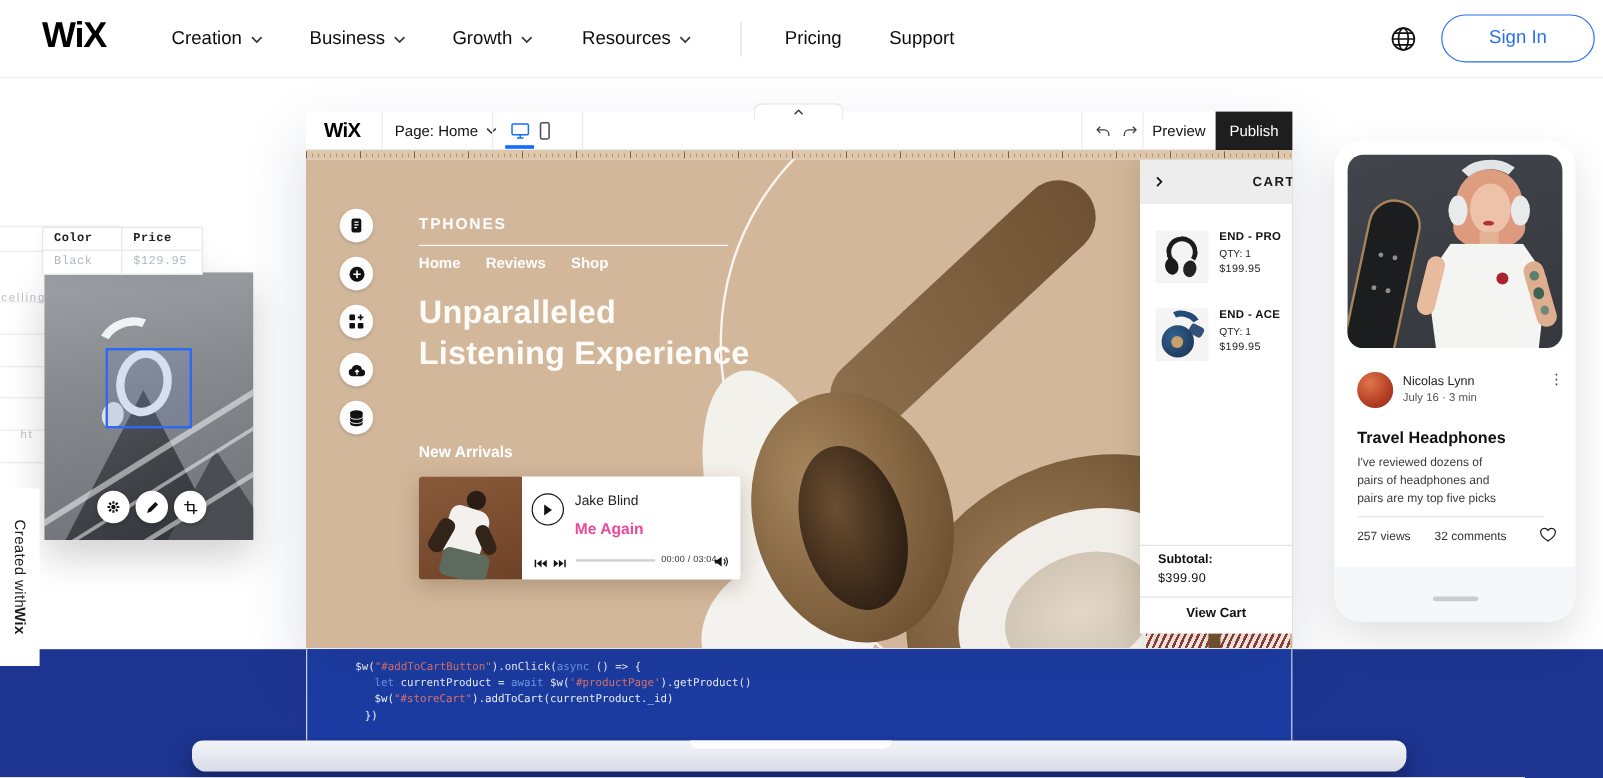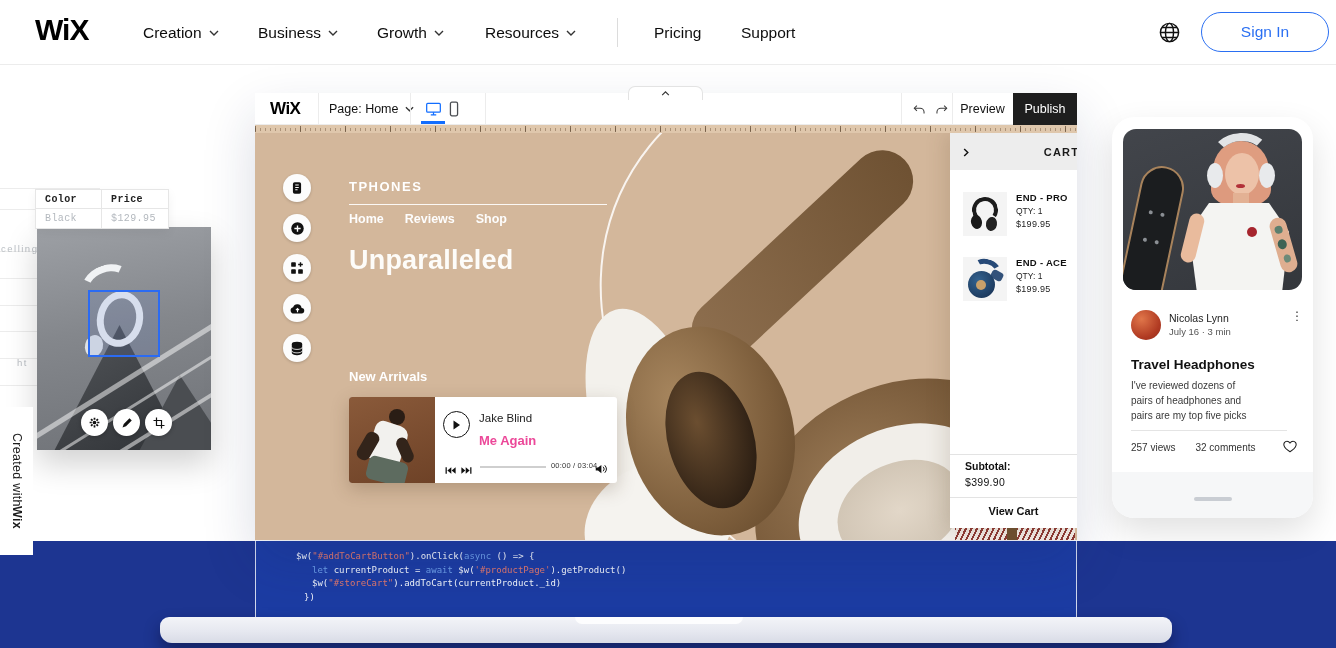--- a/index.html
+++ b/index.html
@@ -281,20 +281,21 @@
 
       <div class="brand">TPHONES</div>
       <div class="brand-rule"></div>
       <div class="site-nav">
           <span>Home</span>
           <span>Reviews</span>
           <span>Shop</span>
         </div>
       <div class="headline">
         <div>Unparalleled</div>
+        <div>Listening Experience</div>
       </div>
       <div class="new-arrivals">New Arrivals</div>
 
       <div class="player">
         <div class="runner">
           <div style="position:absolute;left:40px;top:12px;width:16px;height:16px;border-radius:50%;background:#2a1d15;"></div>
           <div style="position:absolute;left:22px;top:26px;width:34px;height:40px;background:#f2f1ee;transform:rotate(18deg);border-radius:8px 10px 4px 4px;"></div>
           <div style="position:absolute;left:12px;top:34px;width:14px;height:30px;background:#33241a;transform:rotate(30deg);border-radius:6px;"></div>
           <div style="position:absolute;left:50px;top:40px;width:12px;height:26px;background:#33241a;transform:rotate(-24deg);border-radius:6px;"></div>
           <div style="position:absolute;left:18px;top:62px;width:40px;height:24px;background:#5d6b5f;transform:rotate(14deg);border-radius:6px;"></div>

